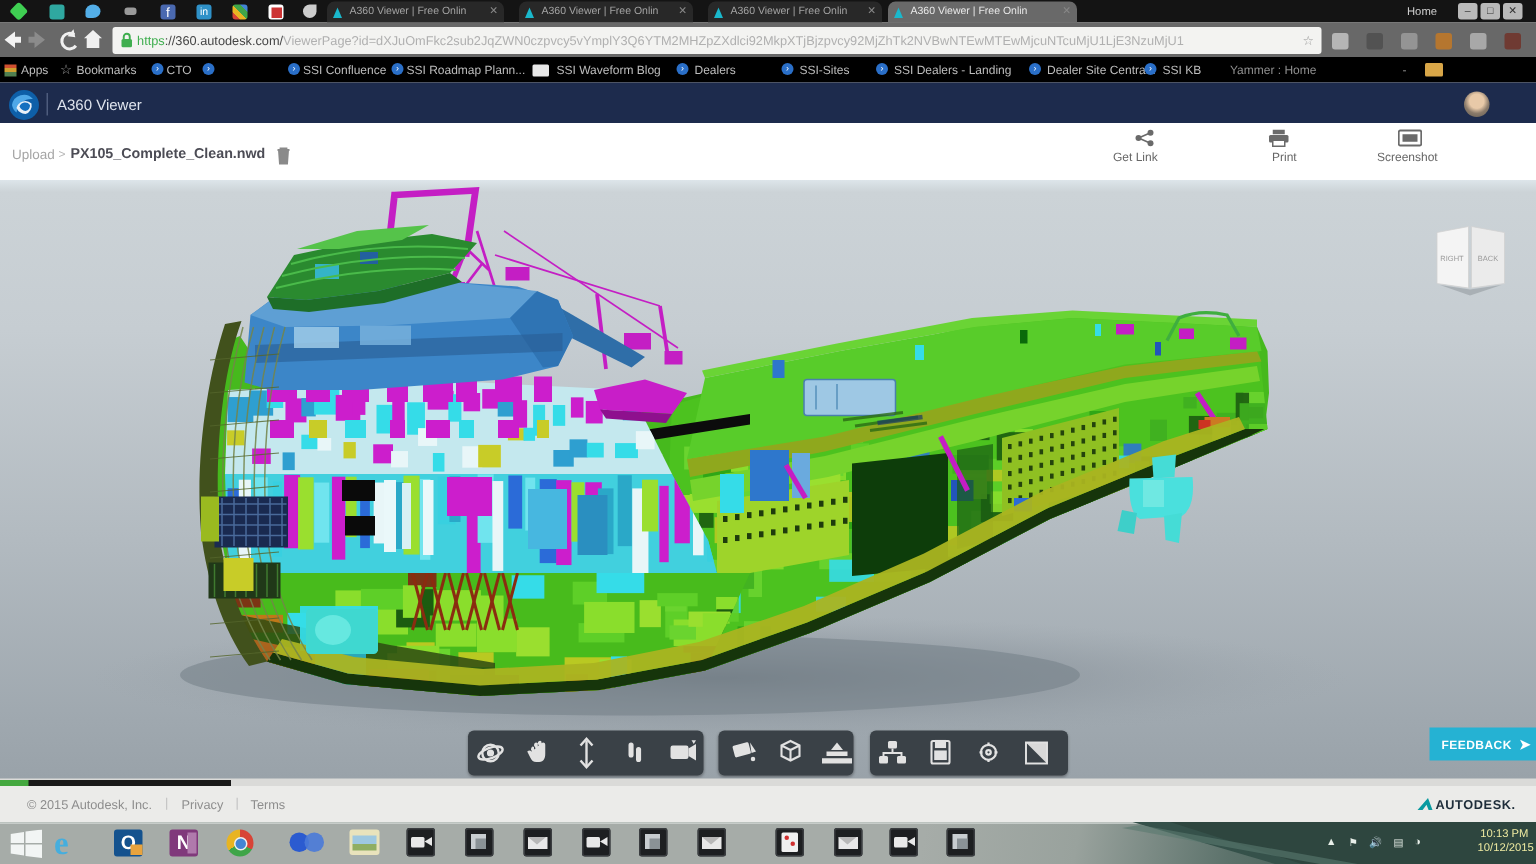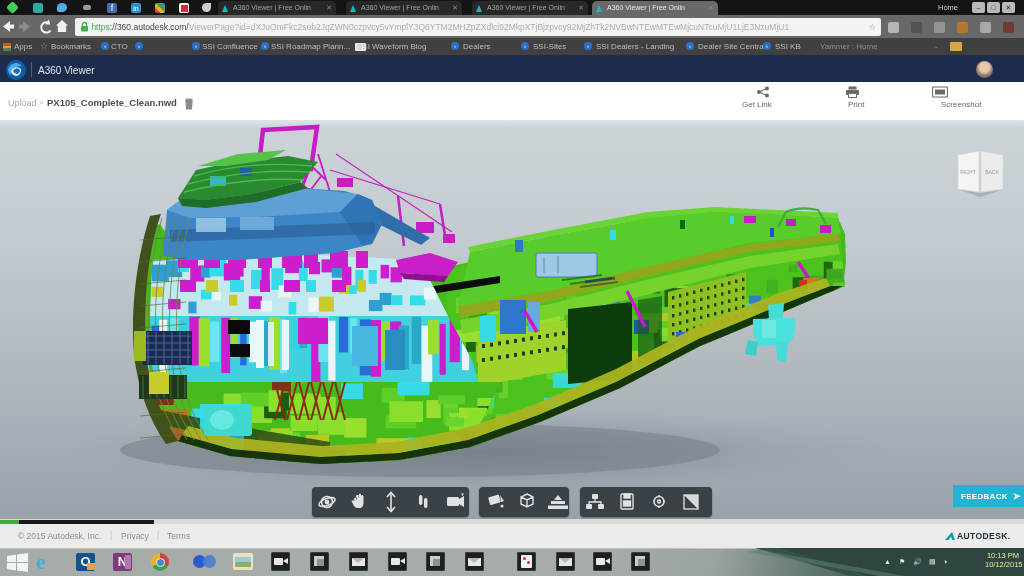--- a/index.html
+++ b/index.html
@@ -7,21 +7,21 @@
 #page { position:relative; width:1024px; height:576px; background:#fff; }
 .abs { position:absolute; }
 #tabbar { position:absolute; left:0; top:0; width:1024px; height:15px; background:#141414; }
 .pin { position:absolute; top:3px; width:10px; height:10px; }
 .tab { position:absolute; top:1px; height:14px; background:#282828; border-radius:5px 5px 0 0; color:#a2a2a2; font-size:7px; line-height:14px; padding-left:15px; white-space:nowrap; overflow:hidden; }
 .tab.active { background:#696969; color:#e8e8e8; }
 .fav { position:absolute; left:4px; top:3.5px; width:0; height:0; border-left:3.5px solid transparent; border-right:3.5px solid transparent; border-bottom:7px solid #1ab8cc; }
 .tabx { position:absolute; right:4px; top:0px; font-size:7px; color:#888; }
 #navrow { position:absolute; left:0; top:15px; width:1024px; height:23px; background:#686868; }
 #omni { position:absolute; left:75px; top:17.5px; width:806px; height:18px; background:#f3f3f1; border-radius:2px; font-size:8.5px; line-height:18px; color:#aaa; white-space:nowrap; overflow:hidden; }
-#bookbar { position:absolute; left:0; top:38px; width:1024px; height:17px; background:#404040; color:#bdbdbd; font-size:8px; }
+#bookbar { position:absolute; left:0; top:38px; width:1024px; height:17px; background:#000000; color:#bdbdbd; font-size:8px; }
 .bk { position:absolute; top:4px; white-space:nowrap; }
 .bdot { position:absolute; top:4px; width:8px; height:8px; border-radius:50%; background:#2a6fc8; color:#fff; font-size:6px; line-height:8px; text-align:center; }
 #a360bar { position:absolute; left:0; top:55px; width:1024px; height:27px; background:#1d2b4d; }
 #whitebar { position:absolute; left:0; top:82px; width:1024px; height:38px; background:#ffffff; }
 #viewer { position:absolute; left:0; top:120px; width:1024px; height:400px; background:linear-gradient(#dde5ea 0%, #ccd3d7 2%, #c6cdd2 25%, #b2bac0 60%, #9fa8af 90%, #99a2a9 100%); overflow:hidden; }
 #progress { position:absolute; left:0; top:519px; width:1024px; height:5px; background:#dadad8; }
 #footer { position:absolute; left:0; top:524px; width:1024px; height:24px; background:#ebebe9; color:#8d8d8d; font-size:8.5px; }
 #taskbar { position:absolute; left:0; top:548px; width:1024px; height:28px; border-top:1px solid #bcc3bf;
  background:linear-gradient(100deg,#a6aca8 0%, #a6aca8 60%, #99a29d 70%, #5c726b 80%, #3a544d 90%, #2f4740 100%); }
 .tbtn { position:absolute; top:487px; height:30px; background:#3a4147; border-radius:4px; box-shadow:0 1px 2px rgba(0,0,0,.35); }
@@ -77,21 +77,21 @@
       <div class="bk" style="left:51px;">Bookmarks</div>
       <div class="bdot" style="left:101px;">›</div>
       <div class="bk" style="left:111px;">CTO</div>
       <div class="bdot" style="left:135px;">›</div>
       <div class="bk" style="left:145px;margin-top:20px;">SSI Nexus</div>
       <div class="bdot" style="left:192px;">›</div>
       <div class="bk" style="left:202px;">SSI Confluence</div>
       <div class="bdot" style="left:261px;">›</div>
       <div class="bk" style="left:271px;">SSI Roadmap Plann...</div>
       <div class="abs" style="left:355px;top:4.5px;width:11px;height:8px;background:#e8e8e8;border-radius:1px;"></div>
-      <div class="bk" style="left:357px;">SSI Waveform Blog</div>
+      <div class="bk" style="left:371px;">SSI Waveform Blog</div>
       <div class="bdot" style="left:451px;">›</div>
       <div class="bk" style="left:463px;">Dealers</div>
       <div class="bdot" style="left:521px;">›</div>
       <div class="bk" style="left:533px;">SSI-Sites</div>
       <div class="bdot" style="left:584px;">›</div>
       <div class="bk" style="left:596px;">SSI Dealers - Landing</div>
       <div class="bdot" style="left:686px;">›</div>
       <div class="bk" style="left:698px;">Dealer Site Centra...</div>
       <div class="bdot" style="left:763px;">›</div>
       <div class="bk" style="left:775px;">SSI KB</div>
@@ -126,21 +126,21 @@
     <svg class="abs" style="left:845px;top:86px;" width="15" height="12" viewBox="0 0 15 12">
       <rect x="3.5" y="0.5" width="8" height="3" fill="#6a6a6a"></rect>
       <rect x="1" y="4" width="13" height="5" rx="1" fill="#6a6a6a"></rect>
       <rect x="3.5" y="7.5" width="8" height="4" fill="#fff" stroke="#6a6a6a"></rect>
     </svg>
     <div class="abs" style="left:848px;top:100px;font-size:8px;color:#666;">Print</div>
     <svg class="abs" style="left:932px;top:86px;" width="16" height="12" viewBox="0 0 16 12">
       <rect x="0.5" y="1" width="15" height="10" rx="1" fill="none" stroke="#6a6a6a" stroke-width="1.2"></rect>
       <rect x="3" y="3.5" width="10" height="5" fill="#6a6a6a"></rect>
     </svg>
-    <div class="abs" style="left:918px;top:100px;font-size:8px;color:#666;margin-left:23px;">Screenshot</div>
+    <div class="abs" style="left:918px;top:100px;font-size:8px;color:#666;">Screenshot</div>
     <div id="viewer"></div>
     <svg class="abs" style="left:0;top:120px;" width="1024" height="400" viewBox="0 0 1024 400">
       <defs>
         <radialGradient id="shad" cx="50%" cy="50%" r="50%">
           <stop offset="0%" stop-color="#747e86" stop-opacity="0.95"></stop>
           <stop offset="55%" stop-color="#8b949c" stop-opacity="0.55"></stop>
           <stop offset="100%" stop-color="#9aa3aa" stop-opacity="0"></stop>
         </radialGradient>
       </defs>
       <ellipse cx="480" cy="332" rx="420" ry="42" fill="url(#shad)"></ellipse>

